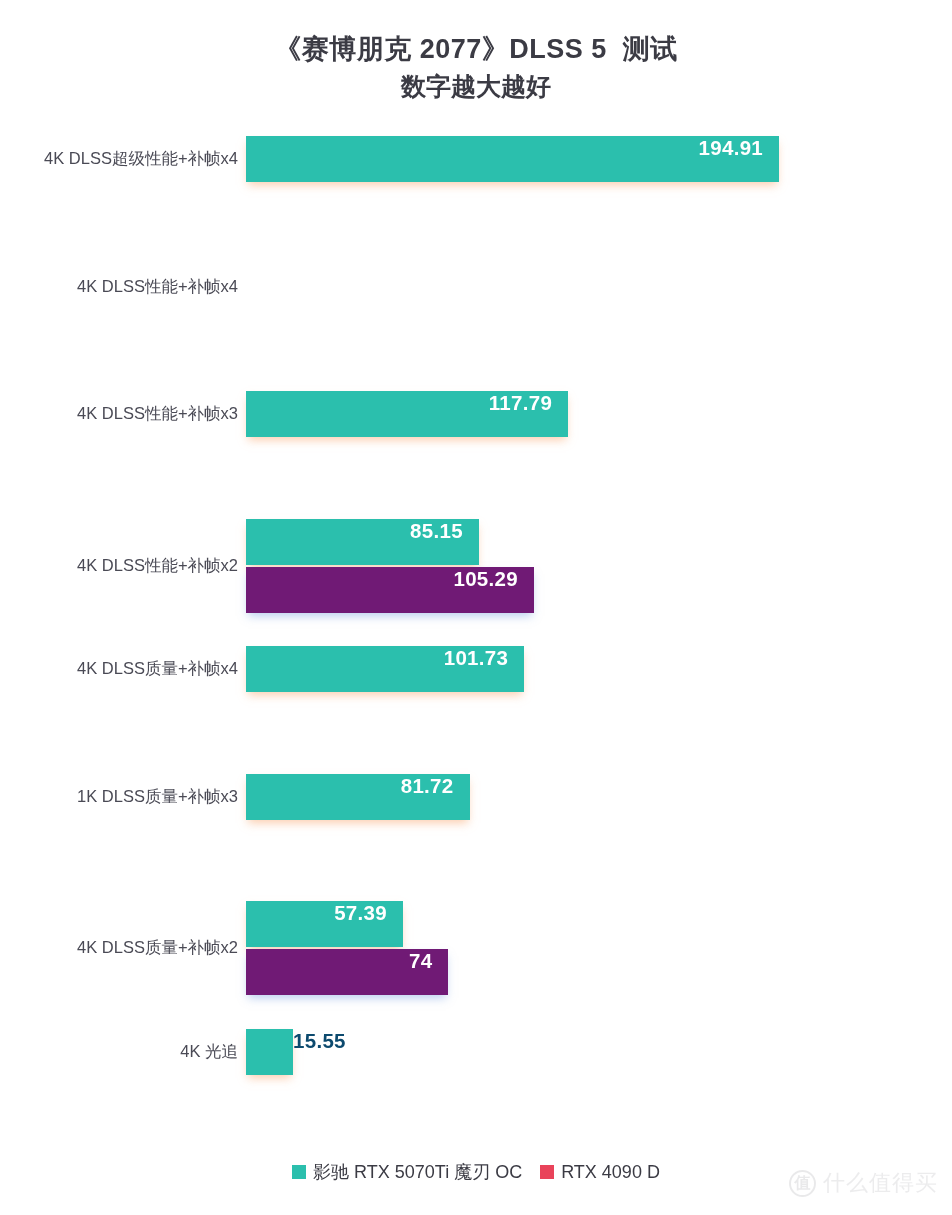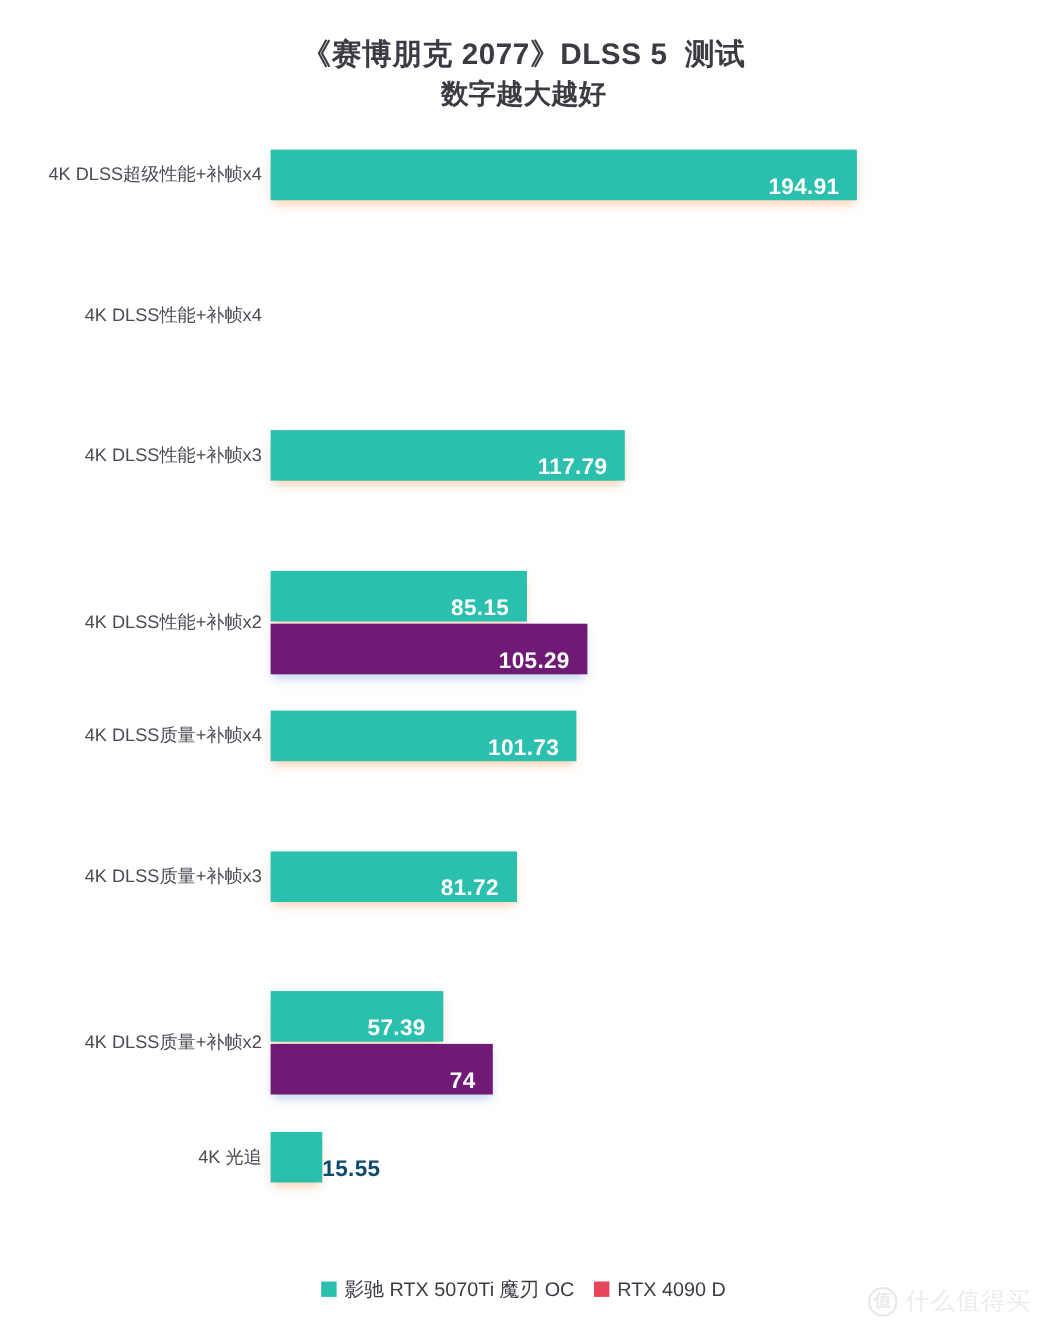--- a/index.html
+++ b/index.html
@@ -63,21 +63,21 @@
     color: #4a4a55;
     white-space: nowrap;
   }
 
   .bar-track { position: absolute; left: 246px; }
 
   .bar {
     position: relative;
     height: 46px;
     display: flex;
-    align-items: flex-end;
+    align-items: flex-start;
     justify-content: flex-end;
     padding-left: 24px;
   }
   .bar.teal {
     background: #2bbfad;
     box-shadow: 0 5px 9px -2px rgba(247, 165, 110, 0.55);
   }
   .bar.red {
     background: #701a75;
     box-shadow: 0 5px 9px -2px rgba(120, 160, 225, 0.50);
@@ -196,21 +196,21 @@
       </div>
       <div class="cat-group" style="top: 646px; height: 46px;">
         <div class="cat-label" style="top: 12px;">4K DLSS质量+补帧x4</div>
         <div class="bar-track">
           <div class="bar teal" style="width: 278.232px;">
             <span class="bar-value">101.73</span>
           </div>
         </div>
       </div>
       <div class="cat-group" style="top: 773.5px; height: 46px;">
-        <div class="cat-label" style="top: 12px;">4K DLSS质量+补帧x3</div>
+        <div class="cat-label" style="top: 12px;">1K DLSS质量+补帧x3</div>
         <div class="bar-track">
           <div class="bar teal" style="width: 223.504px;">
             <span class="bar-value">81.72</span>
           </div>
         </div>
       </div>
       <div class="cat-group" style="top: 901px; height: 94px;">
         <div class="cat-label" style="top: 36px;">4K DLSS质量+补帧x2</div>
         <div class="bar-track">
           <div class="bar teal" style="width: 156.962px;">

